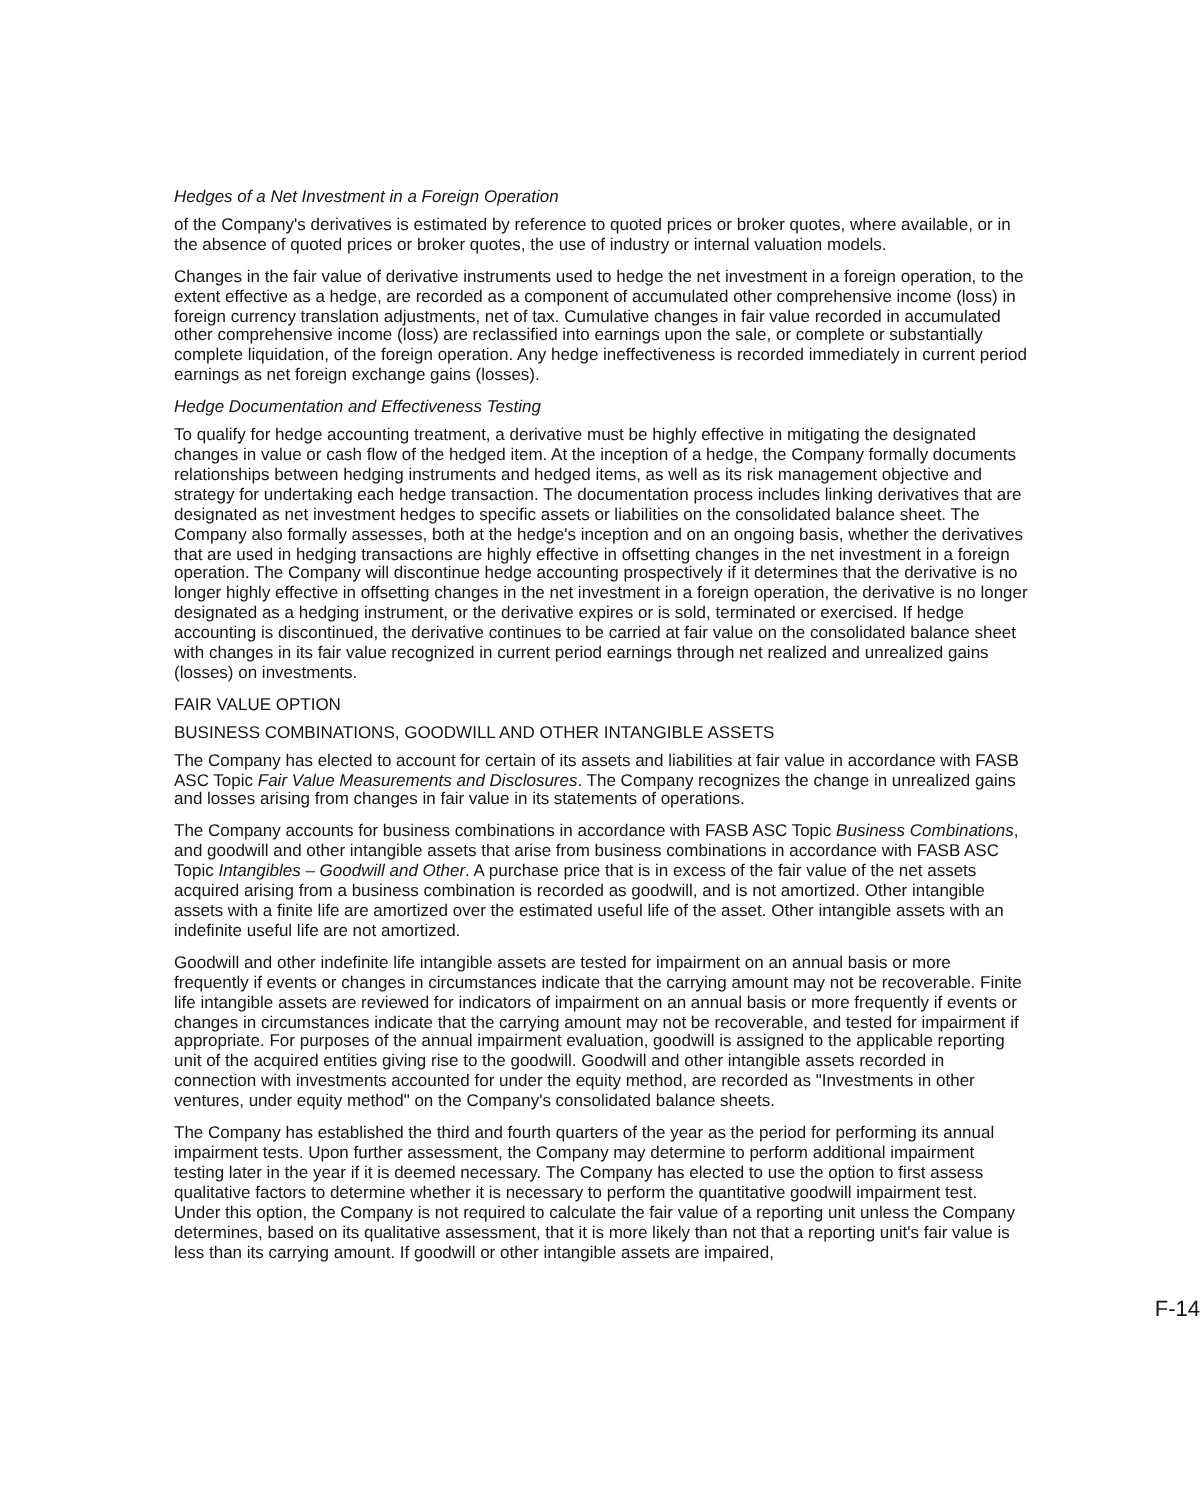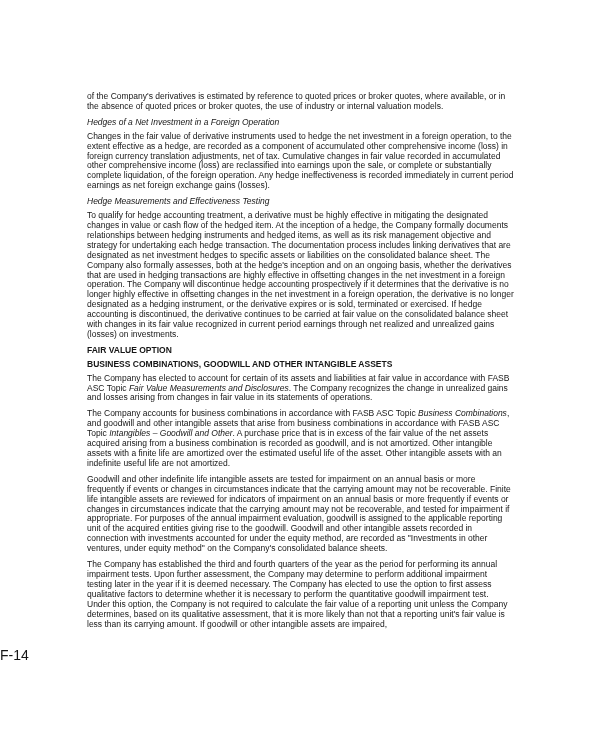--- a/index.html
+++ b/index.html
@@ -25,44 +25,44 @@
     line-height: 9.9px;
     text-align: left;
     letter-spacing: 0;
   }
   .block { margin: 0 0 6px 0; }
   .block.h-italic {
     font-style: italic;
     margin: 2px 0 4px 0;
   }
   .block.h-bold {
-    font-weight: bold;
+    font-weight: normal;
     margin: 2px 0 4px 0;
   }
   .i { font-style: italic; }
   .footer {
     position: absolute;
     top: 650px;
     left: 0;
     width: 600px;
-    text-align: left;
-    font-size: 14px;
+    text-align: right;
+    font-size: 11px;
     line-height: 10px;
     color: #161616;
   }
 </style>
 </head>
 <body>
 
 <div class="page">
   <div class="content">
+      <div class="block h-italic"><span>Hedges of a Net Investment in a Foreign Operation</span></div>
       <div class="block p"><span>of the Company's derivatives is estimated by reference to quoted prices or broker quotes, where available, or in the absence of quoted prices or broker quotes, the use of industry or internal valuation models.</span></div>
-      <div class="block h-italic"><span>Hedges of a Net Investment in a Foreign Operation</span></div>
       <div class="block p"><span>Changes in the fair value of derivative instruments used to hedge the net investment in a foreign operation, to the extent effective as a hedge, are recorded as a component of accumulated other comprehensive income (loss) in foreign currency translation adjustments, net of tax. Cumulative changes in fair value recorded in accumulated other comprehensive income (loss) are reclassified into earnings upon the sale, or complete or substantially complete liquidation, of the foreign operation. Any hedge ineffectiveness is recorded immediately in current period earnings as net foreign exchange gains (losses).</span></div>
-      <div class="block h-italic"><span>Hedge Measurements and Effectiveness Testing</span></div>
+      <div class="block h-italic"><span>Hedge Documentation and Effectiveness Testing</span></div>
       <div class="block p"><span>To qualify for hedge accounting treatment, a derivative must be highly effective in mitigating the designated changes in value or cash flow of the hedged item. At the inception of a hedge, the Company formally documents relationships between hedging instruments and hedged items, as well as its risk management objective and strategy for undertaking each hedge transaction. The documentation process includes linking derivatives that are designated as net investment hedges to specific assets or liabilities on the consolidated balance sheet. The Company also formally assesses, both at the hedge's inception and on an ongoing basis, whether the derivatives that are used in hedging transactions are highly effective in offsetting changes in the net investment in a foreign operation. The Company will discontinue hedge accounting prospectively if it determines that the derivative is no longer highly effective in offsetting changes in the net investment in a foreign operation, the derivative is no longer designated as a hedging instrument, or the derivative expires or is sold, terminated or exercised. If hedge accounting is discontinued, the derivative continues to be carried at fair value on the consolidated balance sheet with changes in its fair value recognized in current period earnings through net realized and unrealized gains (losses) on investments.</span></div>
       <div class="block h-bold"><span>FAIR VALUE OPTION</span></div>
       <div class="block h-bold"><span>BUSINESS COMBINATIONS, GOODWILL AND OTHER INTANGIBLE ASSETS</span></div>
       <div class="block p"><span>The Company has elected to account for certain of its assets and liabilities at fair value in accordance with FASB ASC Topic </span><span class="i">Fair Value Measurements and Disclosures</span><span>. The Company recognizes the change in unrealized gains and losses arising from changes in fair value in its statements of operations.</span></div>
       <div class="block p"><span>The Company accounts for business combinations in accordance with FASB ASC Topic </span><span class="i">Business Combinations</span><span>, and goodwill and other intangible assets that arise from business combinations in accordance with FASB ASC Topic </span><span class="i">Intangibles – Goodwill and Other</span><span>. A purchase price that is in excess of the fair value of the net assets acquired arising from a business combination is recorded as goodwill, and is not amortized. Other intangible assets with a finite life are amortized over the estimated useful life of the asset. Other intangible assets with an indefinite useful life are not amortized.</span></div>
       <div class="block p"><span>Goodwill and other indefinite life intangible assets are tested for impairment on an annual basis or more frequently if events or changes in circumstances indicate that the carrying amount may not be recoverable. Finite life intangible assets are reviewed for indicators of impairment on an annual basis or more frequently if events or changes in circumstances indicate that the carrying amount may not be recoverable, and tested for impairment if appropriate. For purposes of the annual impairment evaluation, goodwill is assigned to the applicable reporting unit of the acquired entities giving rise to the goodwill. Goodwill and other intangible assets recorded in connection with investments accounted for under the equity method, are recorded as "Investments in other ventures, under equity method" on the Company's consolidated balance sheets.</span></div>
       <div class="block p"><span>The Company has established the third and fourth quarters of the year as the period for performing its annual impairment tests. Upon further assessment, the Company may determine to perform additional impairment testing later in the year if it is deemed necessary. The Company has elected to use the option to first assess qualitative factors to determine whether it is necessary to perform the quantitative goodwill impairment test. Under this option, the Company is not required to calculate the fair value of a reporting unit unless the Company determines, based on its qualitative assessment, that it is more likely than not that a reporting unit's fair value is less than its carrying amount. If goodwill or other intangible assets are impaired,</span></div>
     </div>
   <div class="footer">F-14</div>
 </div>

